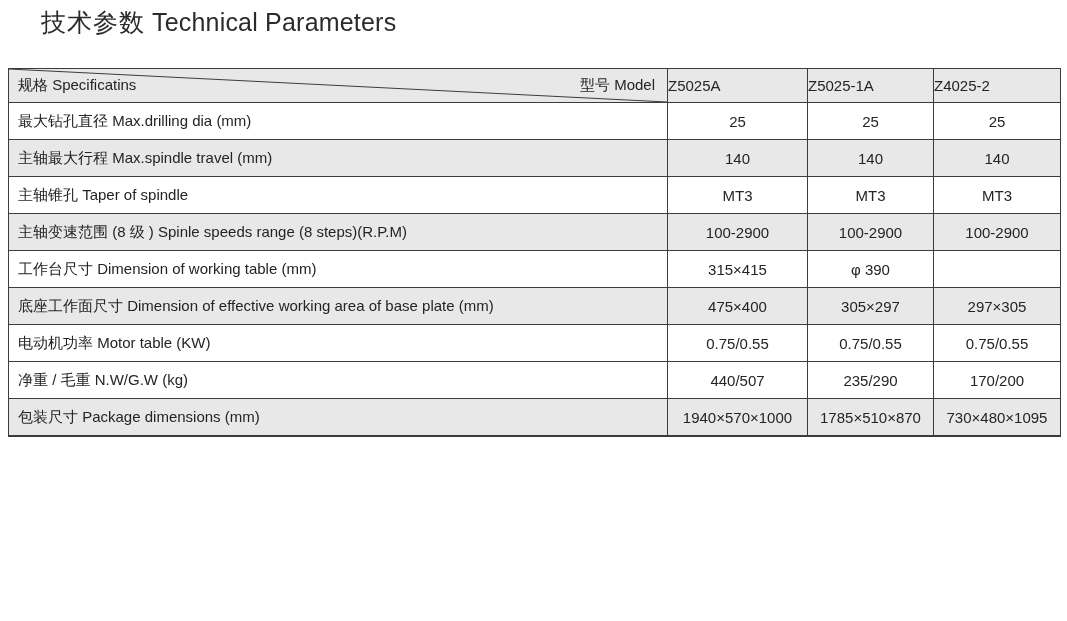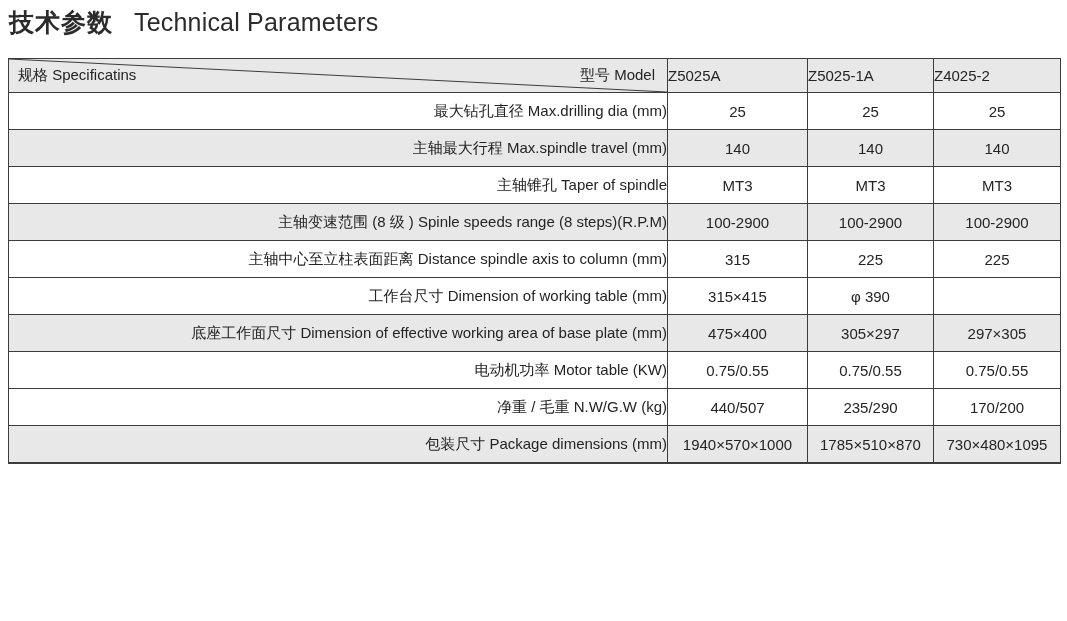--- a/index.html
+++ b/index.html
@@ -15,25 +15,25 @@
     font-family:"Liberation Sans","DejaVu Sans",sans-serif;
     color:var(--ink);
     overflow:hidden;
   }
   .page-title{
     position:absolute;left:9px;top:5px;
     font-size:25px;line-height:34px;
     white-space:nowrap;
     color:#2b2b2b;
   }
-  .page-title .zh{font-weight:bold;letter-spacing:1px;}
-  .page-title .en{font-weight:normal;margin-left:14px;letter-spacing:0.2px;}
+  .page-title .zh{font-weight:normal;letter-spacing:1px;margin-left:32px;}
+  .page-title .en{font-weight:normal;letter-spacing:0.2px;}
 
   table.spec-table{
-    position:absolute;left:8px;top:58px;
+    position:absolute;left:8px;top:68px;
     width:1052px;
     border-collapse:collapse;
     table-layout:fixed;
     border:1px solid var(--border);
   }
   .spec-table th,.spec-table td{
     border:1px solid var(--border);
     font-size:15px;
     font-weight:normal;
     padding:0;
@@ -51,21 +51,21 @@
     display:block;
   }
   th.spec-head .head-inner{
     position:relative;
     display:flex;justify-content:space-between;align-items:center;
     height:100%;
     padding:0 12px 0 9px;
     box-sizing:border-box;
   }
   th.model-head{text-align:left;}
-  td.label-cell{text-align:right;padding-left:9px;}
+  td.label-cell{text-align:left;padding-left:9px;}
   td.value-cell{text-align:center;}
 </style>
 </head>
 <body>
 
 <div class="page-title">
   <span class="zh">技术参数</span>
   <span class="en">Technical Parameters</span>
 </div>
 
@@ -111,26 +111,20 @@
         <td class="value-cell">MT3</td>
         <td class="value-cell">MT3</td>
       </tr>
       <tr class="shaded">
         <td class="label-cell">主轴变速范围 (8 级 )  Spinle speeds range (8 steps)(R.P.M)</td>
         <td class="value-cell">100-2900</td>
         <td class="value-cell">100-2900</td>
         <td class="value-cell">100-2900</td>
       </tr>
       <tr>
-        <td class="label-cell">主轴中心至立柱表面距离 Distance spindle axis to column (mm)</td>
-        <td class="value-cell">315</td>
-        <td class="value-cell">225</td>
-        <td class="value-cell">225</td>
-      </tr>
-      <tr>
         <td class="label-cell">工作台尺寸 Dimension of working table (mm)</td>
         <td class="value-cell">315×415</td>
         <td class="value-cell">φ 390</td>
         <td class="value-cell"></td>
       </tr>
       <tr class="shaded">
         <td class="label-cell">底座工作面尺寸 Dimension of effective working area of base plate (mm)</td>
         <td class="value-cell">475×400</td>
         <td class="value-cell">305×297</td>
         <td class="value-cell">297×305</td>

